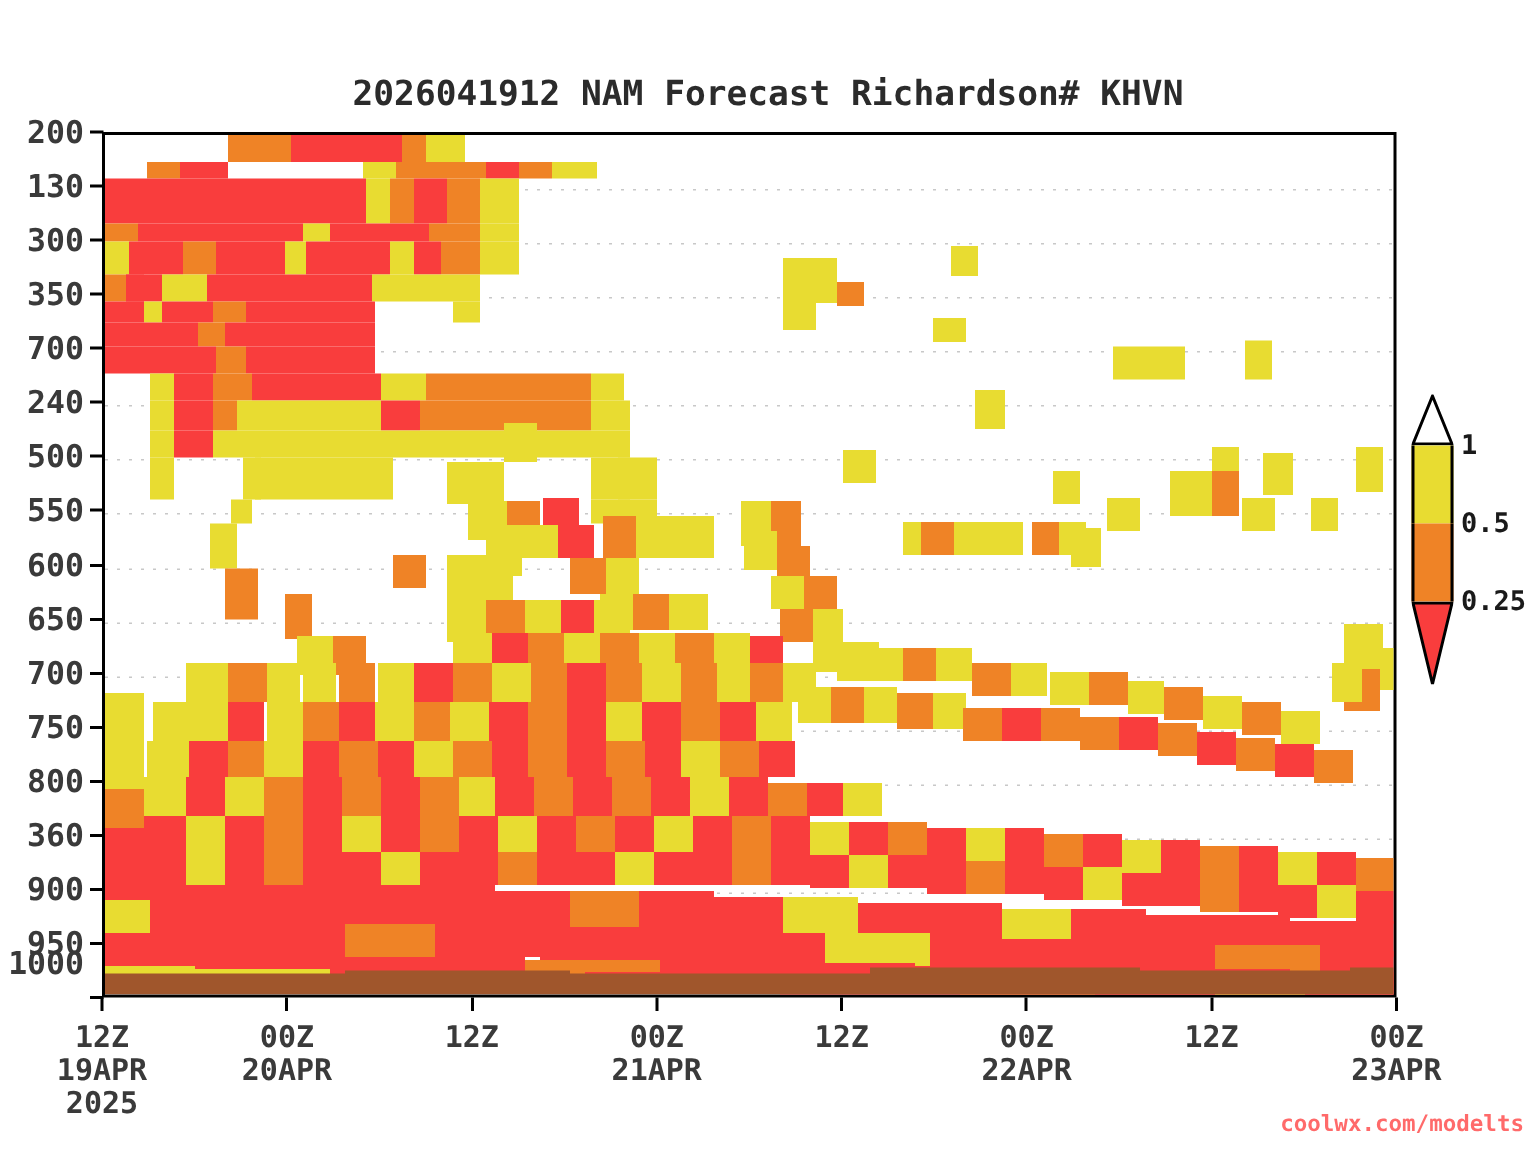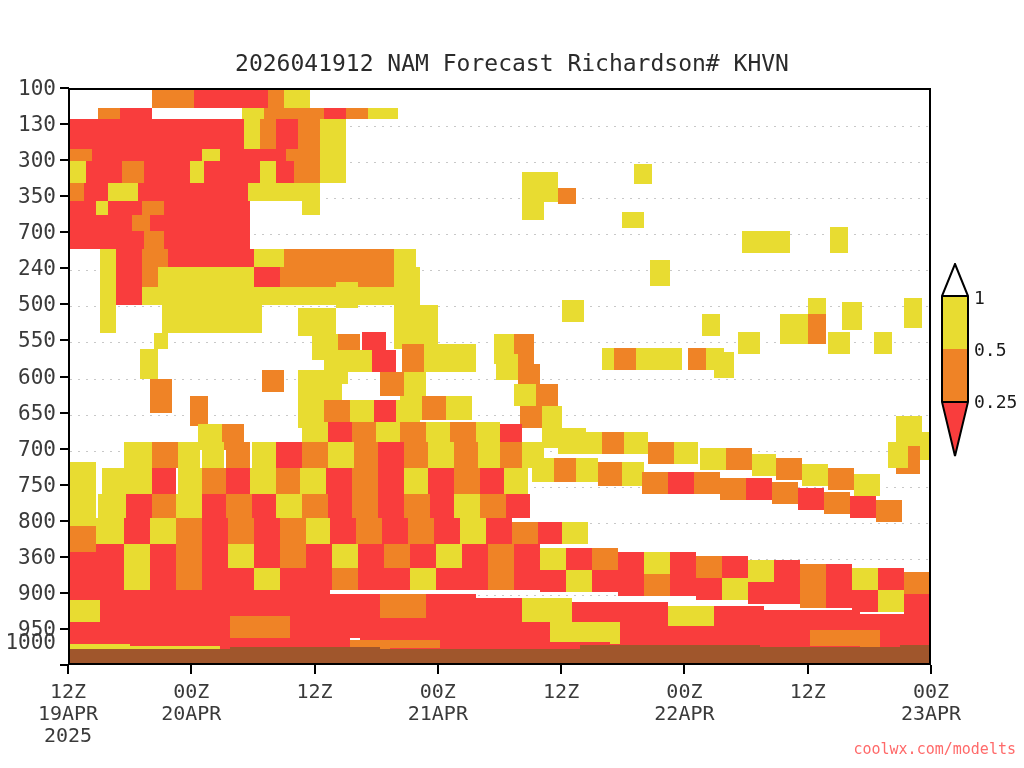--- a/index.html
+++ b/index.html
@@ -3,21 +3,21 @@
 <meta charset="utf-8">
 <style>
   * { box-sizing: border-box; }
   html, body {
     margin: 0; padding: 0;
     width: 1024px; height: 768px;
     background: #ffffff;
     font-family: "DejaVu Sans", sans-serif;
     overflow: hidden;
   }
-  #root { position: relative; width: 1024px; height: 768px; background:#fff; }
+  #root { position: relative; width: 1024px; height: 768px; background:#fff;font-weight:bold; }
 
   #chart-title {
     position: absolute;
     left: 0; top: 50px; width: 1024px;
     text-align: center;
     font-family: "DejaVu Sans Mono", monospace;
     font-size: 23px;
     color: #2b2b2b;
     letter-spacing: 0px;
     white-space: nowrap;
@@ -509,21 +509,21 @@
         <div class="terrain-seg" style="left: 0px; width: 160px; height: 14px;"></div>
         <div class="terrain-seg" style="left: 160px; width: 150px; height: 16px;"></div>
         <div class="terrain-seg" style="left: 310px; width: 200px; height: 14px;"></div>
         <div class="terrain-seg" style="left: 510px; width: 180px; height: 18px;"></div>
         <div class="terrain-seg" style="left: 690px; width: 140px; height: 16px;"></div>
         <div class="terrain-seg" style="left: 830px; width: 33px; height: 18px;"></div>
       </div>
   </div>
 
   <div class="ytick-wrap" id="yticks">
-      <div class="ytick-item" style="top: 88px; left: 0px; width: 56px;">100</div>
+      <div class="ytick-item" style="top: 88px; left: 0px; width: 56px;">200</div>
       <div class="ytickmark" style="top: 88px; left: 60px;"></div>
       <div class="ytick-item" style="top: 124.062px; left: 0px; width: 56px;">130</div>
       <div class="ytickmark" style="top: 124.062px; left: 60px;"></div>
       <div class="ytick-item" style="top: 160.125px; left: 0px; width: 56px;">300</div>
       <div class="ytickmark" style="top: 160.125px; left: 60px;"></div>
       <div class="ytick-item" style="top: 196.188px; left: 0px; width: 56px;">350</div>
       <div class="ytickmark" style="top: 196.188px; left: 60px;"></div>
       <div class="ytick-item" style="top: 232.25px; left: 0px; width: 56px;">700</div>
       <div class="ytickmark" style="top: 232.25px; left: 60px;"></div>
       <div class="ytick-item" style="top: 268.312px; left: 0px; width: 56px;">240</div>

